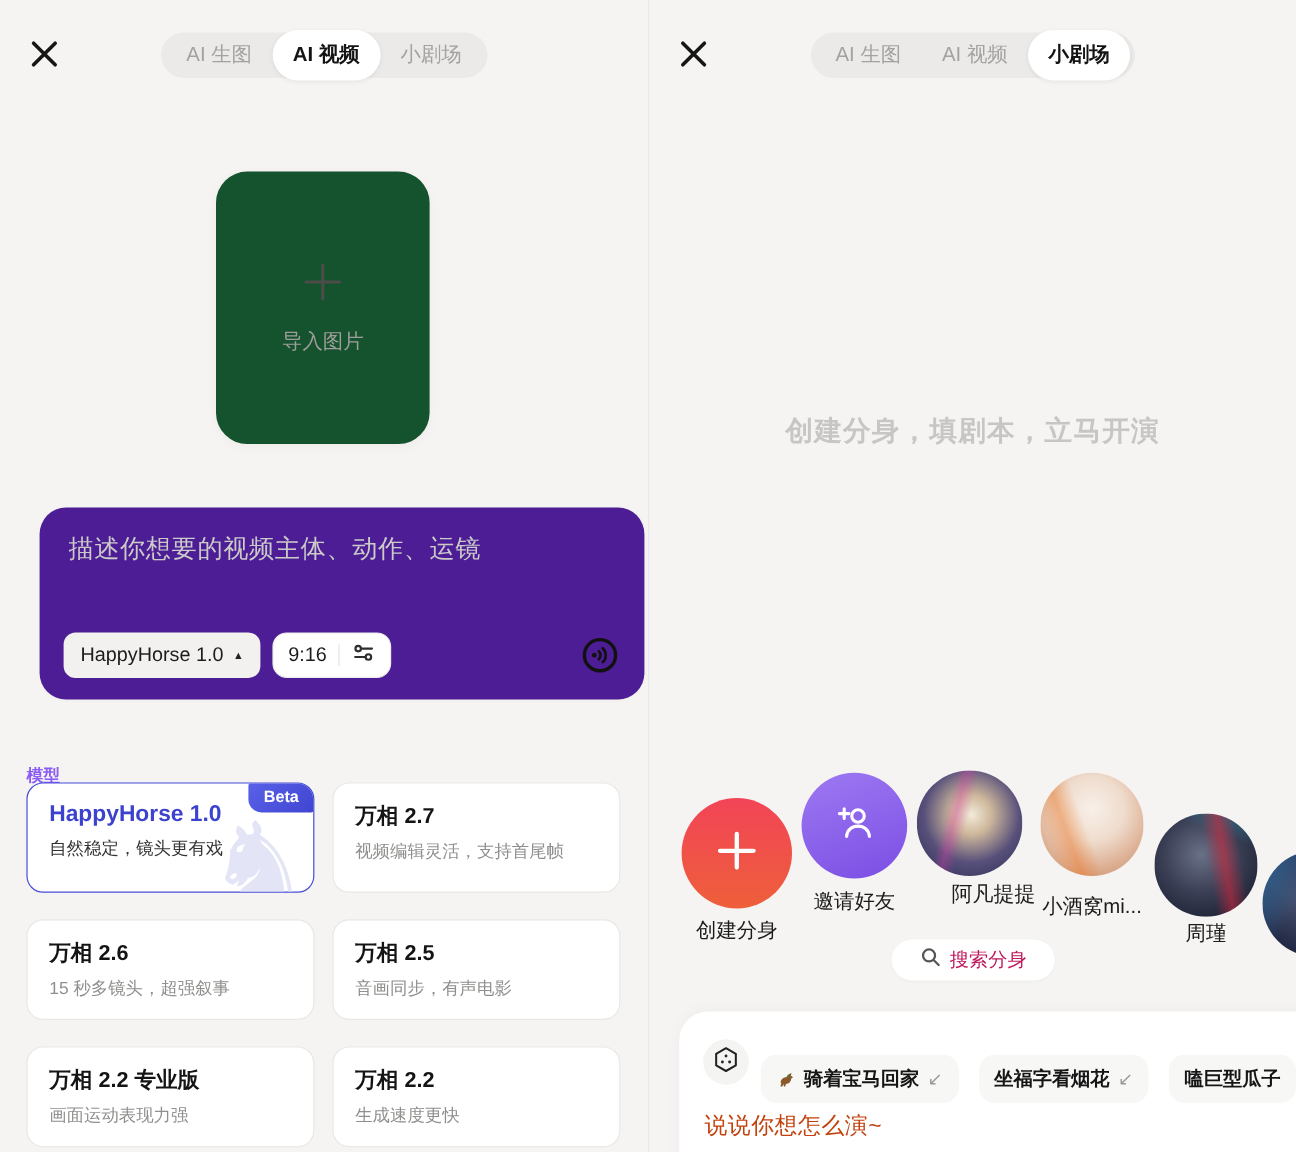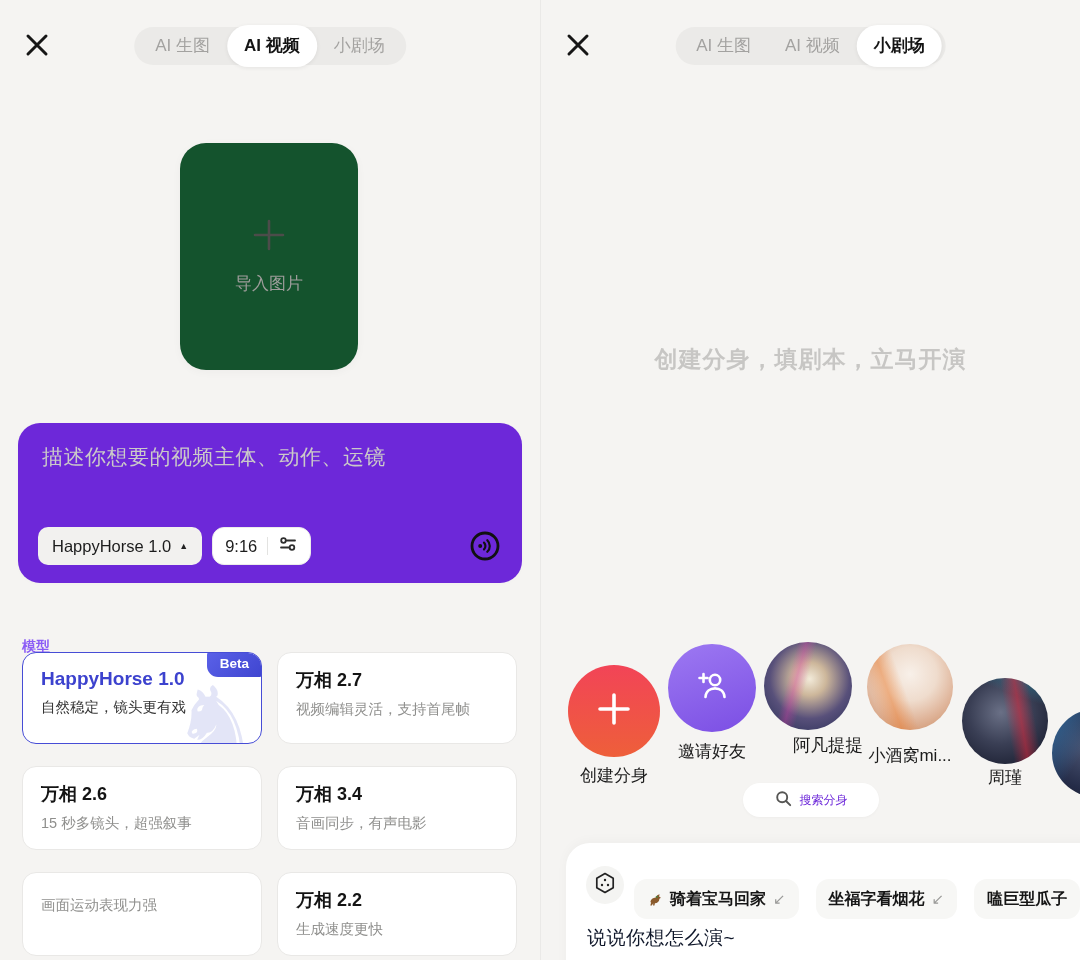--- a/index.html
+++ b/index.html
@@ -13,21 +13,21 @@
   
   .close-btn { position:absolute; left:22px; top:32px; width:30px; height:30px; display:flex; align-items:center; justify-content:center; cursor:pointer; }
   .tabbar { position:absolute; top:27px; left:50%; transform:translateX(-50%); height:38px; background:#ebeae8; border-radius:19px; display:flex; align-items:center; padding:0 4px; }
   .tab { height:38px; line-height:38px; padding:0 17px; font-size:17px; color:#a3a2a0; white-space:nowrap; border-radius:19px; cursor:pointer; }
   .tab.selected { background:#ffffff; color:#141414; font-weight:700; height:42px; line-height:42px; margin:-2px 0; border-radius:21px; box-shadow:0 1px 4px rgba(0,0,0,0.07); }
 
   
   .import-card { position:absolute; left:180px; top:143px; width:178px; height:227px; background:#14532d; border-radius:26px; box-shadow:0 2px 10px rgba(0,0,0,0.035); display:flex; flex-direction:column; align-items:center; justify-content:center; gap:16px; cursor:pointer; }
   .import-label { font-size:17px; color:#9e9d9b; }
 
-  .prompt-card { position:absolute; left:18px; top:423px; width:504px; height:160px; background:#6d28d9; border-radius:22px; box-shadow:0 1px 4px rgba(0,0,0,0.02); }
+  .prompt-card { position:absolute; left:33px; top:423px; width:504px; height:160px; background:#4c1d95; border-radius:22px; box-shadow:0 1px 4px rgba(0,0,0,0.02); }
   .prompt-placeholder { position:absolute; left:24px; top:20px; font-size:21px; color:#cbcac8; letter-spacing:0.5px; }
   .prompt-controls { position:absolute; left:20px; right:20px; bottom:18px; display:flex; align-items:center; gap:10px; }
   .model-pill { height:38px; background:#f2f1ef; border-radius:10px; display:flex; align-items:center; padding:0 14px; gap:8px; font-size:16.5px; color:#1c1c1c; cursor:pointer; }
   .model-pill .caret { font-size:9px; color:#222; }
   .ratio-pill { height:38px; background:#ffffff; border:1px solid #ececea; border-radius:12px; display:flex; align-items:center; padding:0 12px; font-size:16.5px; color:#1c1c1c; cursor:pointer;text-align:right; }
   .ratio-divider { width:1px; height:18px; background:#e3e3e1; margin:0 10px; }
   .prompt-spacer { flex:1; }
   .voice-btn { width:34px; height:34px; cursor:pointer; }
 
   .section-title { position:absolute; left:22px; top:638px; font-size:14px; font-weight:700; color:#8b5cf6; }
@@ -60,29 +60,29 @@
     background:linear-gradient(120deg, rgba(60,160,230,0.4) 10%, rgba(60,160,230,0) 40%),
                radial-gradient(circle at 40% 45%, #4a5472 0%, #252c48 55%, #131728 95%); }
   .avatar-label { position:absolute; width:130px; text-align:center; font-size:17px; color:#1b1b1b; white-space:nowrap; }
   .lbl-create { left:8px; top:764px; font-weight:400; }
   .lbl-invite { left:106px; top:740px; }
   .lbl-afanti { left:242px; top:733px; width:130px; margin-left:-20px; font-size:17.5px; }
   .lbl-xjw { left:304px; top:744px; }
   .lbl-zhoujin { left:399px; top:766px; }
 
   .search-pill { position:absolute; left:202px; top:783px; width:136px; height:34px; background:#ffffff; border-radius:17px; display:flex; align-items:center; justify-content:center; gap:8px; box-shadow:0 1px 3px rgba(0,0,0,0.03); cursor:pointer; }
-  .search-pill span { font-size:12px; color:#6d28d9; }
+  .search-pill span { font-size:16px; color:#be185d; }
 
   .bottom-sheet { position:absolute; left:25px; top:843px; width:540px; height:140px; background:#ffffff; border-radius:24px 24px 0 0; box-shadow:0 -2px 12px rgba(0,0,0,0.03); }
   .dice-btn { position:absolute; left:20px; top:23px; width:38px; height:38px; border-radius:50%; background:#f4f4f2; display:flex; align-items:center; justify-content:center; cursor:pointer; }
   .chips-row { position:absolute; left:68px; top:36px; display:flex; gap:17px; }
   .chip { height:40px; background:#f7f7f5; border-radius:13px; display:flex; align-items:center; padding:0 13px; font-size:16px; font-weight:600; color:#161616; white-space:nowrap; cursor:pointer; }
   .chip .chip-arrow { margin-left:7px; font-size:15px; font-weight:400; color:#9b9b99; }
   .chip .chip-emoji { margin-right:3px; display:flex; align-items:center; }
-  .sheet-placeholder { position:absolute; left:21px; top:82px; font-size:19px; color:#0f172a; letter-spacing:0.5px; }
+  .sheet-placeholder { position:absolute; left:21px; top:82px; font-size:19px; color:#c2410c; letter-spacing:0.5px; }
 </style>
 </head>
 <body>
 
 <div class="app">
 
   <div class="panel panel-left">
 
     <div class="close-btn">
       <span>
@@ -151,24 +151,25 @@
       </div>
       <div class="model-card">
         <div class="m-name">万相 2.7</div>
         <div class="m-desc">视频编辑灵活，支持首尾帧</div>
       </div>
       <div class="model-card">
         <div class="m-name">万相 2.6</div>
         <div class="m-desc">15 秒多镜头，超强叙事</div>
       </div>
       <div class="model-card">
-        <div class="m-name">万相 3.4</div>
+        <div class="m-name">万相 2.5</div>
         <div class="m-desc">音画同步，有声电影</div>
       </div>
       <div class="model-card">
+        <div class="m-name">万相 2.2 专业版</div>
         <div class="m-desc">画面运动表现力强</div>
       </div>
       <div class="model-card">
         <div class="m-name">万相 2.2</div>
         <div class="m-desc">生成速度更快</div>
       </div>
     </div>
   </div>
 
   <div class="panel panel-right">

